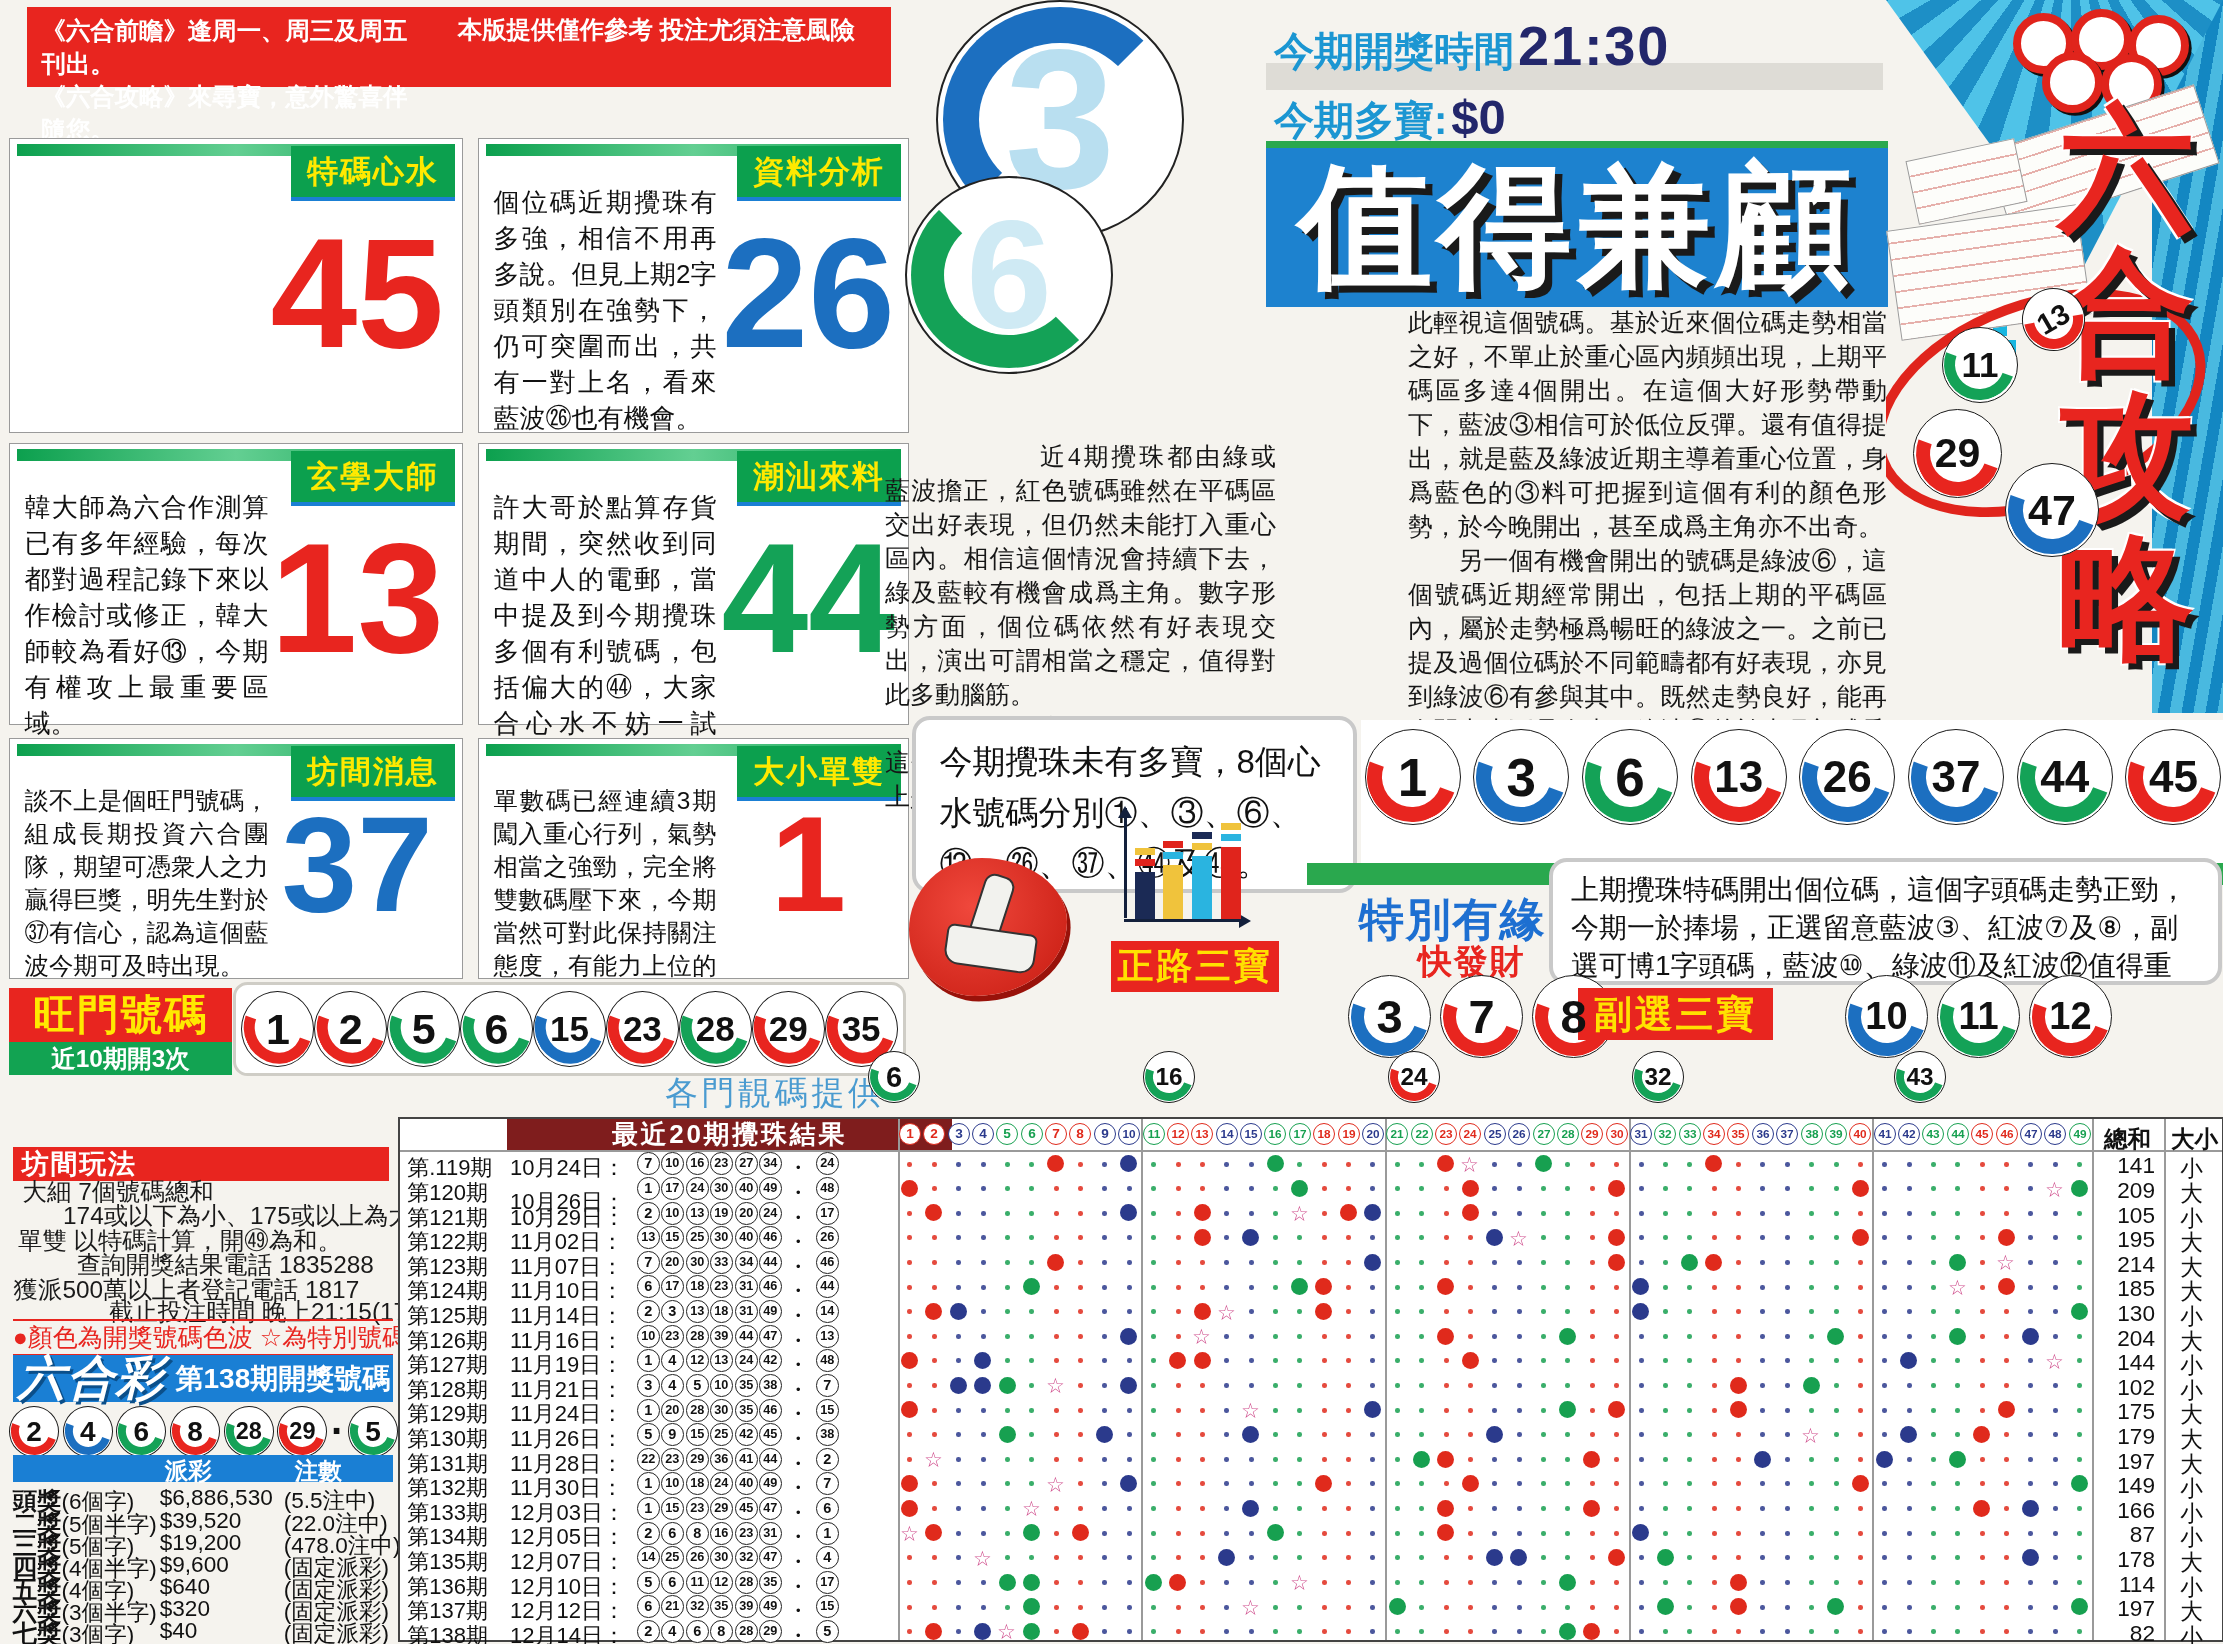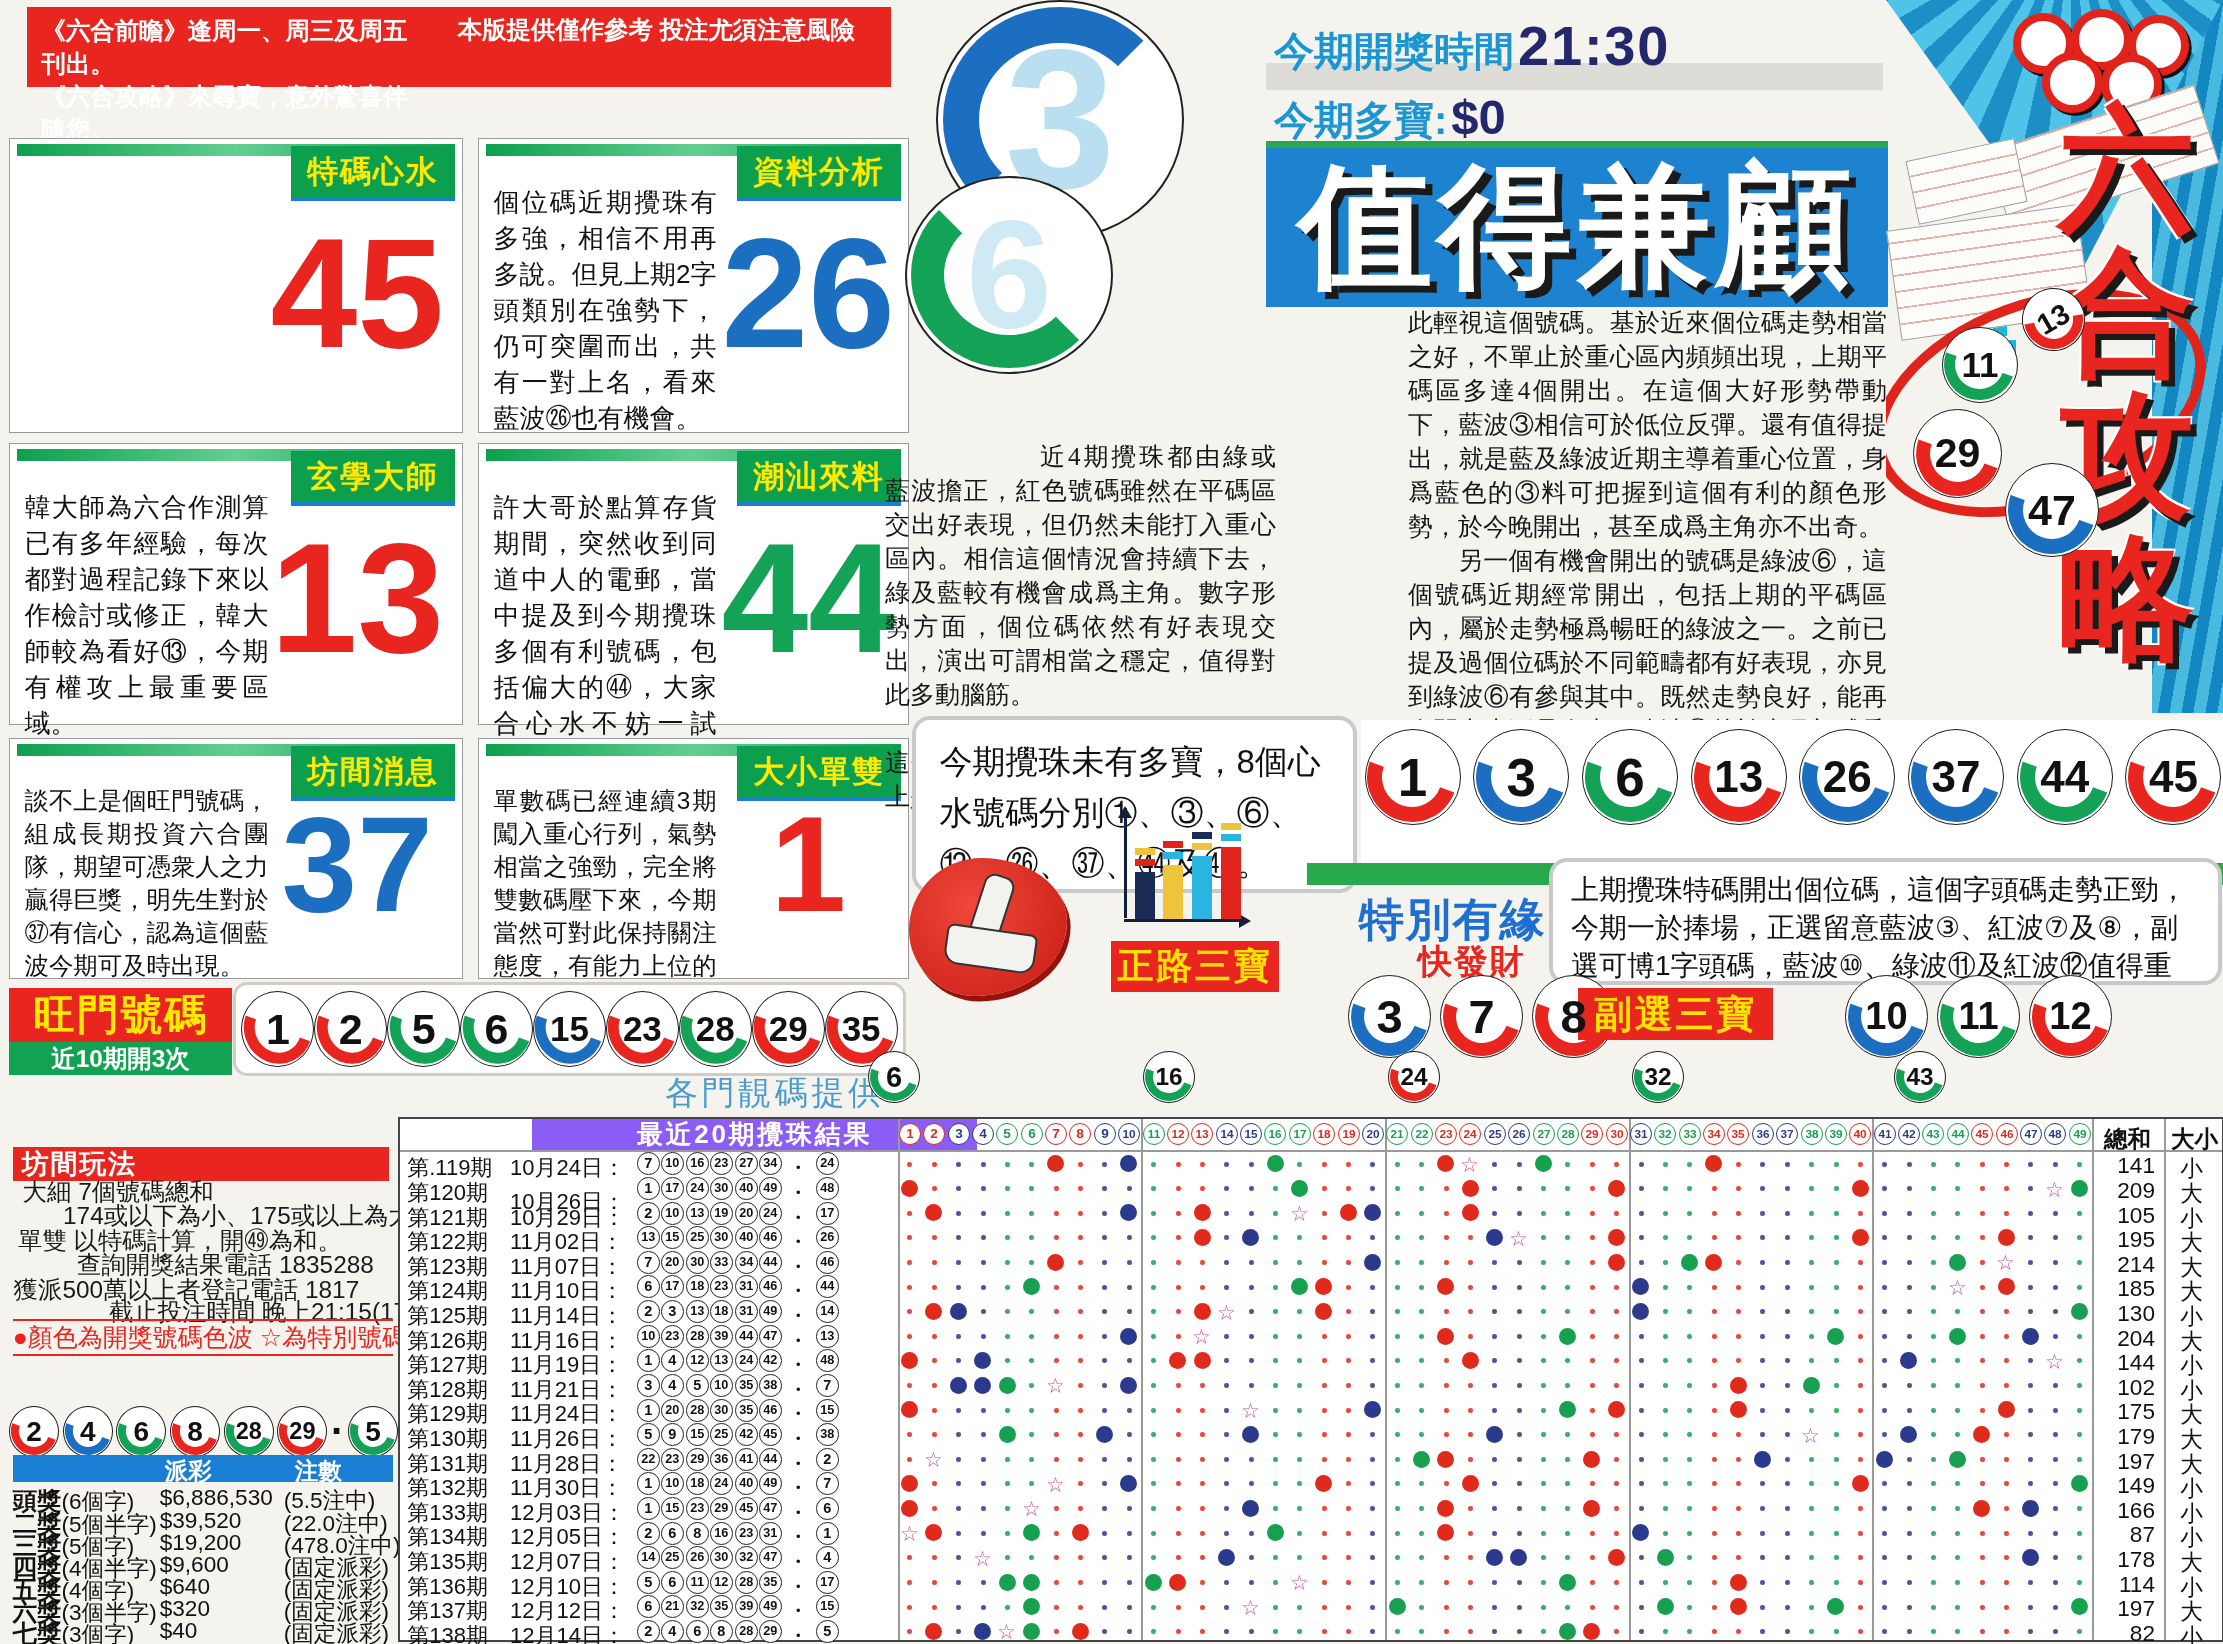--- a/index.html
+++ b/index.html
@@ -99,22 +99,22 @@
   .tr-draw .sub{color:#fff;font-size:28px;font-weight:bold;padding-left:11px;}
   .tr-balls{position:absolute;left:9px;top:1406px;width:389px;display:flex;align-items:center;gap:3.6px;}
   .tr-phead{position:absolute;left:12.7px;top:1455px;width:380px;height:27px;background:#1a7fd4;color:#fff;font-weight:bold;font-size:23.5px;}
   .tr-phead span{position:absolute;}
   .payrow{position:absolute;left:12.7px;width:389px;font-size:22.6px;white-space:nowrap;}
   .payrow b{font-size:24.4px;}
   .payrow .amt{position:absolute;left:147px;}
   .payrow .un{position:absolute;left:271px;}
   
   .rtable{position:absolute;left:398px;top:1117px;width:1826px;height:525px;background:#fff;border:2.7px solid #444;box-sizing:border-box;}
-  .rt-banner{position:absolute;left:107px;top:0;width:445px;height:31px;background:#8b5cf6;color:#fff;font-weight:bold;
-             font-size:26px;display:flex;align-items:center;justify-content:center;letter-spacing:2.7px;margin-left:25px;}
+  .rt-banner{position:absolute;left:107px;top:0;width:445px;height:31px;background:#7f1d1d;color:#fff;font-weight:bold;
+             font-size:26px;display:flex;align-items:center;justify-content:center;letter-spacing:2.7px;}
   .rt-vline{position:absolute;top:0;bottom:0;width:1.8px;background:#9a9a9a;}
   .rt-hline{position:absolute;left:0;right:0;top:31px;height:1.8px;background:#9a9a9a;}
   .hnum{position:absolute;border-radius:50%;border:1.8px solid;background:#fff;display:flex;align-items:center;justify-content:center;
         font-weight:bold;box-sizing:border-box;}
   .cnum{display:inline-flex;border:1.8px solid #222;border-radius:50%;background:#fff;align-items:center;justify-content:center;
         font-weight:600;box-sizing:border-box;}
   .rt-row-txt{position:absolute;font-size:22px;white-space:nowrap;}
   .mdot{position:absolute;border-radius:50%;}
   .mdrawn{position:absolute;border-radius:50%;}
   .mstar{position:absolute;color:#d0508e;font-size:21px;line-height:1;}
@@ -376,20 +376,24 @@
   <div class="tr-play">坊間玩法</div>
   <div id="rules">
       <div class="tr-rule" style="left: 22.6px; top: 1176px;">大細 7個號碼總和</div>
       <div class="tr-rule" style="left: 63px; top: 1200px;">174或以下為小、175或以上為大</div>
       <div class="tr-rule" style="left: 18px; top: 1225px;">單雙 以特碼計算，開㊾為和。</div>
       <div class="tr-rule" style="left: 77px; top: 1249px;">查詢開獎結果電話 1835288</div>
       <div class="tr-rule" style="left: 13.6px; top: 1274px;">獲派500萬以上者登記電話 1817</div>
       <div class="tr-rule" style="left: 109px; top: 1296px;">截止投注時間 晚上21:15(17/12)</div>
     </div>
   <div class="tr-note">●顏色為開獎號碼色波 ☆為特別號碼</div>
+  <div class="tr-draw">
+    <span class="big">六合彩</span>
+    <span class="sub">第138期開獎號碼</span>
+  </div>
   <div class="tr-balls" id="drawballs">
       <div class="ball" style="height: 51px; width: 51px;">
         <span class="arc" style="border-width: 8.1px; border-left-color: rgb(232, 37, 31); border-bottom-color: rgb(232, 37, 31);"></span>
         <span class="bn" style="font-size: 28px;">2</span>
       </div>
       <div class="ball" style="height: 51px; width: 51px;">
         <span class="arc" style="border-width: 8.1px; border-left-color: rgb(28, 111, 192); border-bottom-color: rgb(28, 111, 192);"></span>
         <span class="bn" style="font-size: 28px;">4</span>
       </div>
       <div class="ball" style="height: 51px; width: 51px;">

